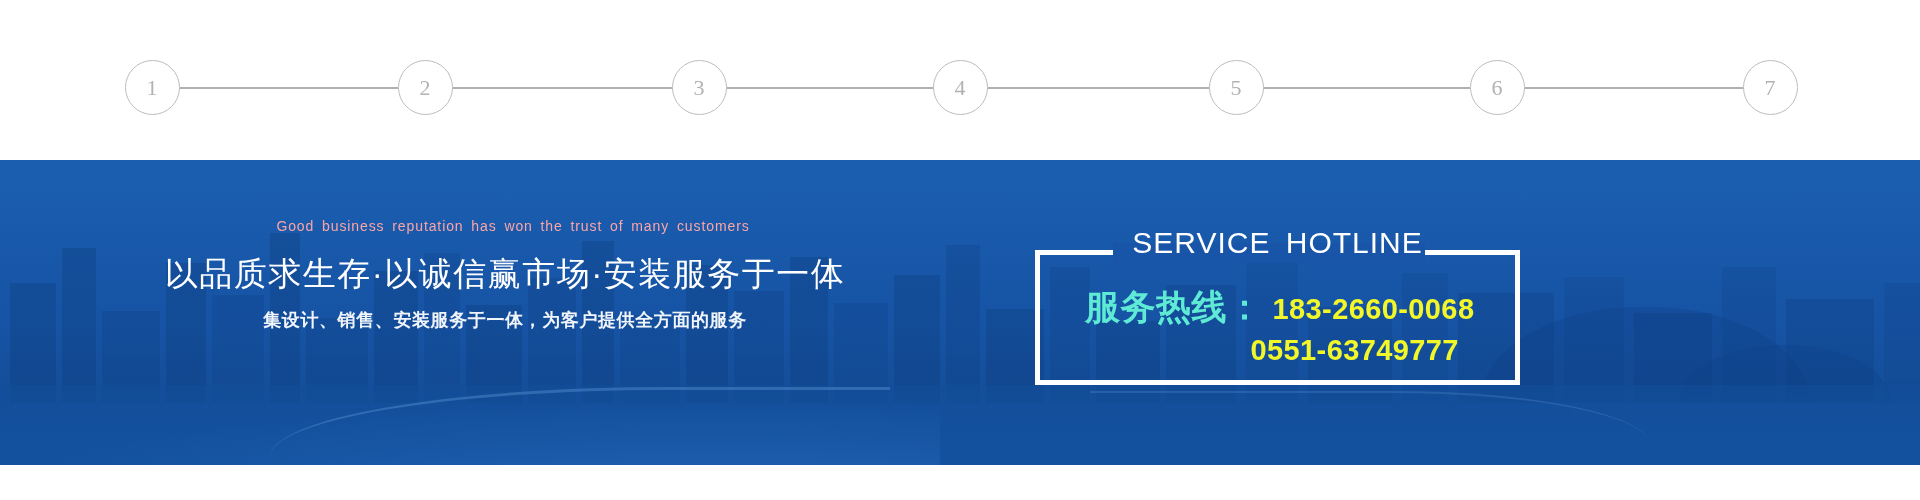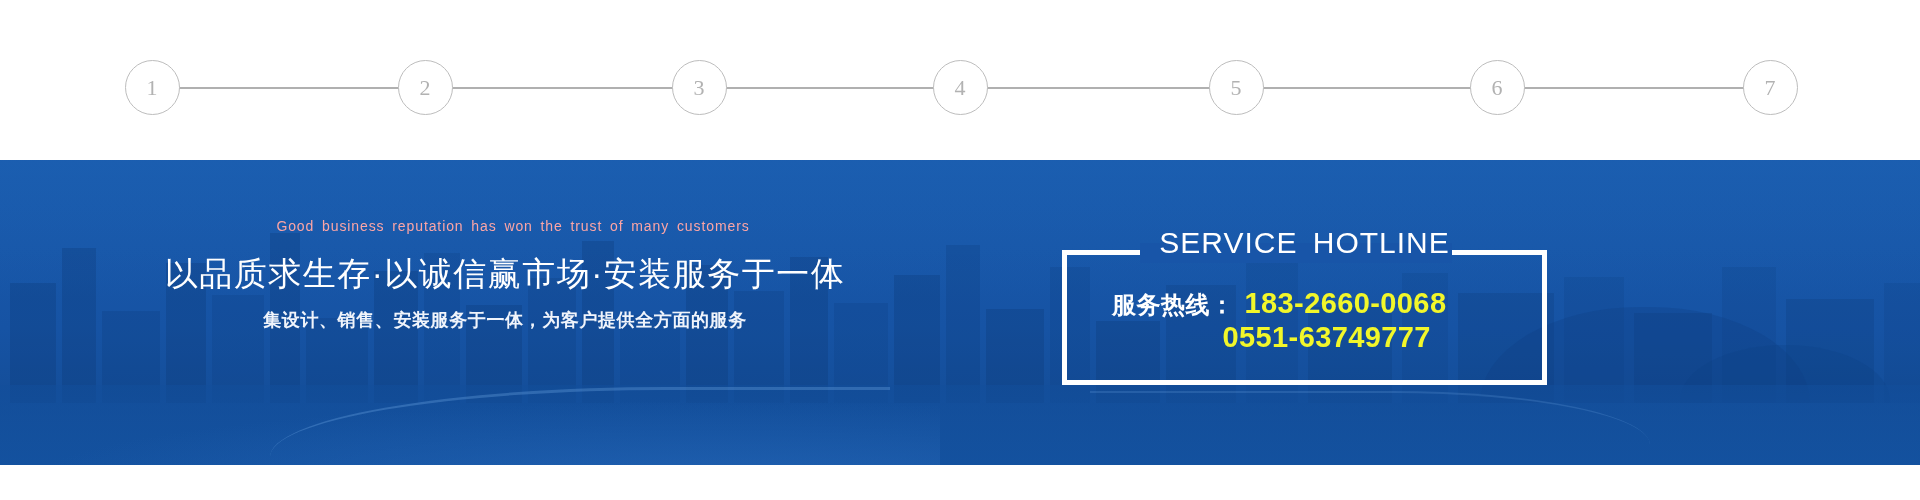--- a/index.html
+++ b/index.html
@@ -160,21 +160,21 @@
   .slogan-sub {
     position:absolute; left:0; top:148px; width:1010px;
     text-align:center;
     color:#f0f4fb; font-size:18px; font-weight:700;
     letter-spacing:.6px;
   }
 
   
   .hotline {
     position:absolute; left:1035px; top:90px;
-    width:485px; height:135px;margin-left:27px;
+    width:485px; height:135px;
   }
   .hotline-frame {
     position:absolute; inset:0;
     border:5px solid #ffffff;
   }
   
   .hotline-gapmask {
     position:absolute; left:78px; top:-7px;
     width:312px; height:20px;
     background:#1855a8;
@@ -187,21 +187,21 @@
     white-space:nowrap;
   }
   .hotline-rows {
     position:absolute; left:0; top:36px; width:485px;
   }
   .hotline-row {
     display:flex; align-items:baseline; justify-content:flex-start;
     padding-left:50px; line-height:1.18;
   }
   .hotline-label {
-    color:#ffffff; font-size:24px; font-weight:bold; letter-spacing:.5px;
+    color:#5eead4; font-size:35px; font-weight:bold; letter-spacing:.5px;
     white-space:nowrap;
   }
   .hotline-num {
     color:#f2f72a; font-size:29px; font-weight:bold; letter-spacing:.4px;
     white-space:nowrap; margin-left:10px;
   }
   .hotline-row.indent { padding-left:28px; }
   .hotline-row.indent .hotline-label { visibility:hidden; }
 
   

